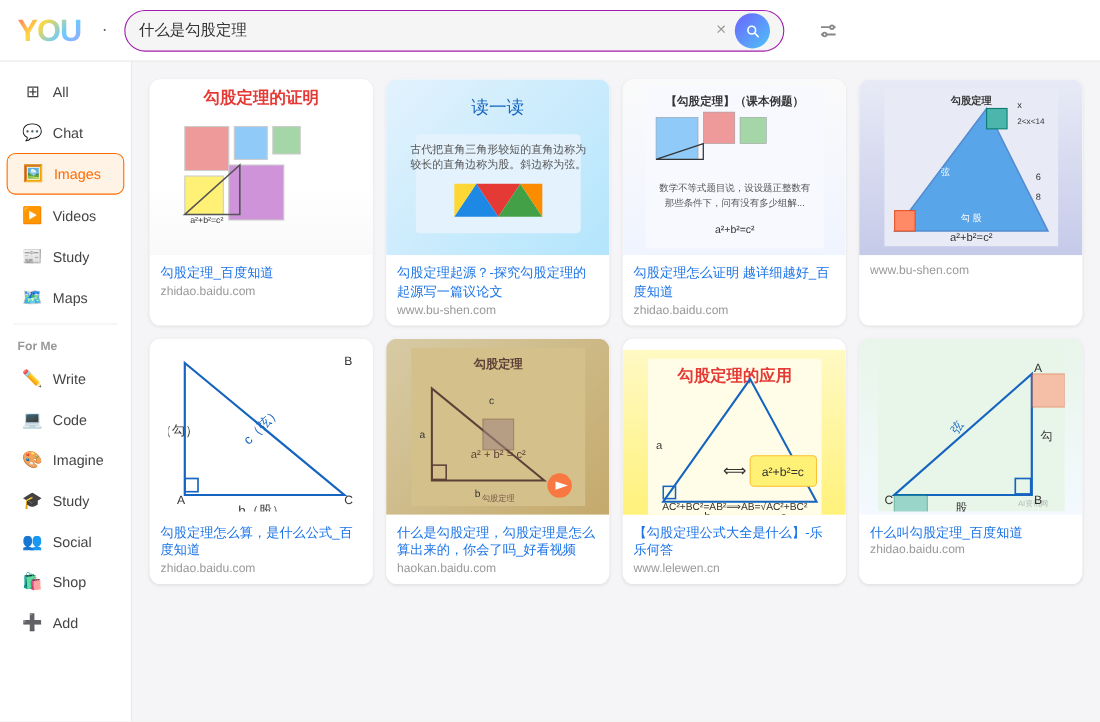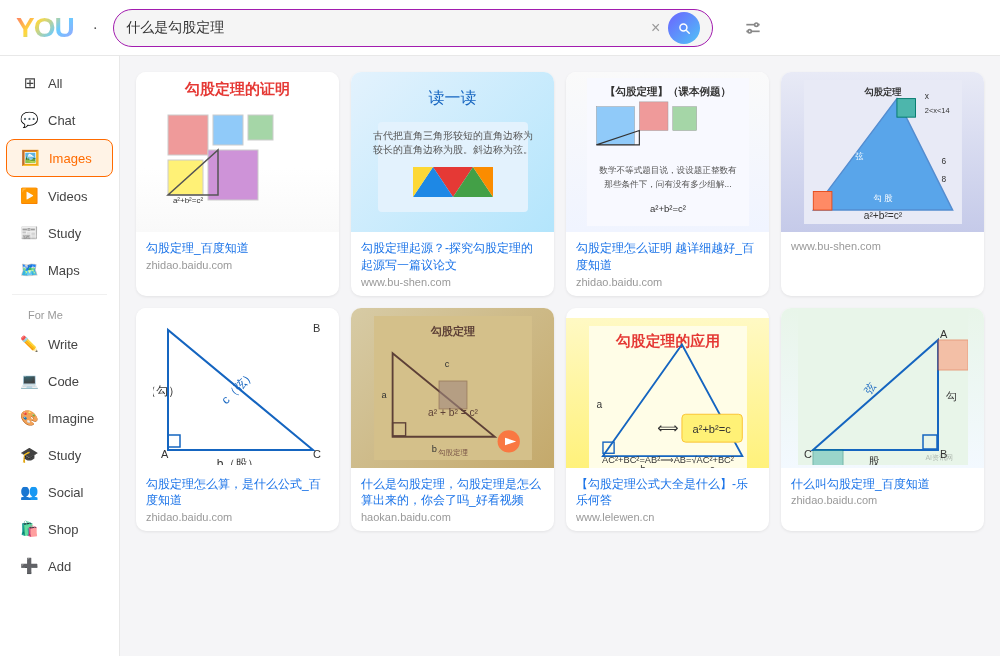--- a/index.html
+++ b/index.html
@@ -100,22 +100,22 @@
       background: white;
       padding: 8px 0;
       border-right: 1px solid #e8e8e8;
       flex-shrink: 0;
       overflow-y: auto;
     }
 
     .sidebar-section-label {
       font-size: 11px;
       color: #999;
-      padding: 8px 28px 4px;
-      font-weight: 400;
+      padding: 8px 16px 4px;
+      font-weight: 700;
     }
 
     .sidebar-item {
       display: flex;
       align-items: center;
       gap: 8px;
       padding: 8px 14px;
       cursor: pointer;
       font-size: 13px;
       color: #444;

